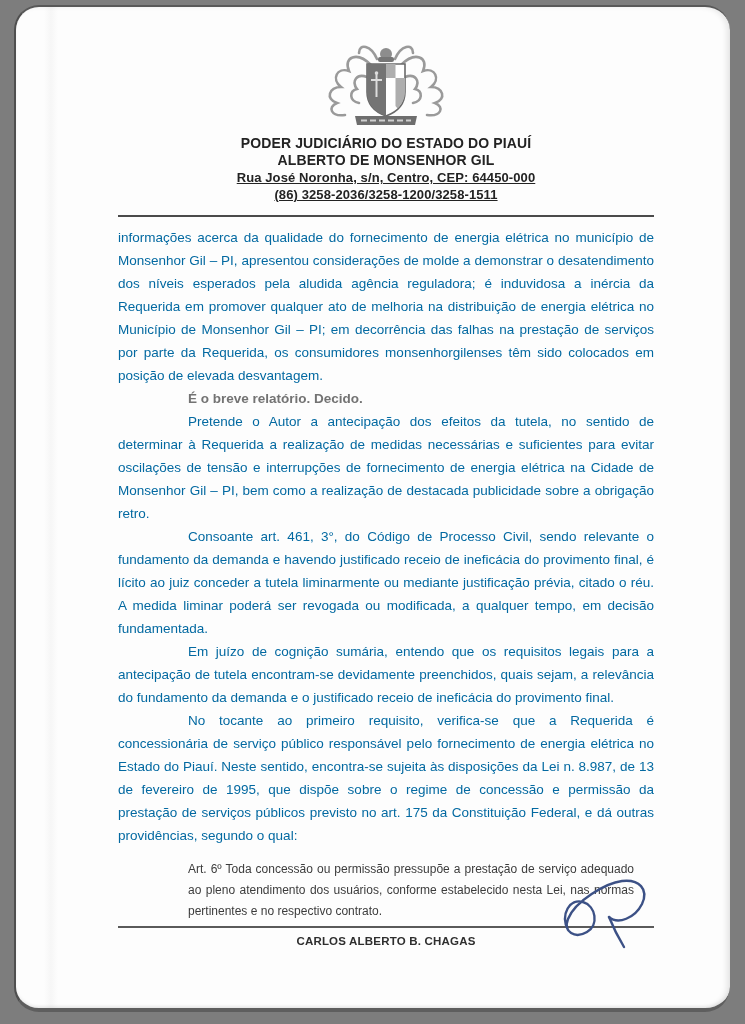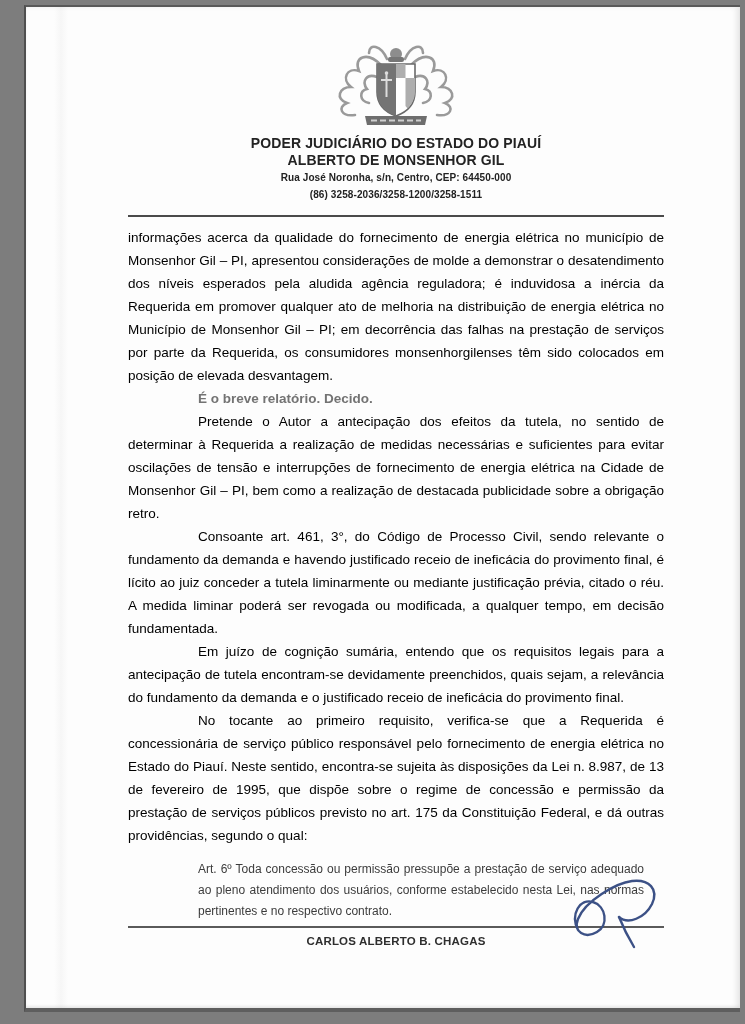--- a/index.html
+++ b/index.html
@@ -2,39 +2,40 @@
 <html lang="pt-BR"><head>
 <meta charset="utf-8">
 <style>
   html,body{margin:0;padding:0;}
   body{
     width:745px;height:1024px;position:relative;overflow:hidden;
     background:#7d7d7d;
     font-family:"Liberation Sans", sans-serif;
   }
   .page{
-    position:absolute;left:24px;top:5px;width:716px;height:1007px;
+    position:absolute;left:14px;top:5px;width:716px;height:1007px;
     background:#fdfdfd;box-sizing:border-box;
     border-left:2px solid #4f4f4f;border-top:2px solid #585858;border-bottom:4px solid #5e5e5e;
     box-shadow:inset -4px 0 5px rgba(0,0,0,0.08), inset 0 -2px 3px rgba(0,0,0,0.05);
+    border-radius:25px;
   }
   .fold{
     position:absolute;left:28px;top:0;bottom:0;width:14px;
     background:linear-gradient(90deg, rgba(0,0,0,0) 0%, rgba(120,120,120,0.05) 50%, rgba(0,0,0,0) 100%);
   }
   .content{padding:0 76px 0 102px;position:relative;}
   .letterhead{text-align:center;color:#232323;}
   .crest{display:block;margin:30px auto 6px auto;}
   .lh-line{font-weight:bold;font-size:14px;line-height:17px;letter-spacing:0.1px;}
-  .lh-line.small{font-size:10px;}
+  .lh-line.small{font-size:13px;text-decoration:underline;}
   .header-rule{border:none;border-top:2px solid #4a4a4a;margin:12px 0 0 0;height:0;}
   main{margin-top:9px;}
   .para{
     font-size:13.5px;line-height:23px;text-align:justify;margin:0;
-    text-indent:70px;color:#000000;
+    text-indent:70px;color:#0369a1;
   }
   .para.flush{text-indent:0;}
   .para.gap{margin-top:0;}
   .para.bold{font-weight:bold;color:#737373;}
   .quote{
     margin:12px 20px 0 70px;font-size:12px;line-height:21px;
     text-align:justify;color:#3c3c3c;
   }
   .sig-block{position:relative;margin-top:4px;}
   .sig-rule{border-top:2px solid #5a5a5a;height:0;}

